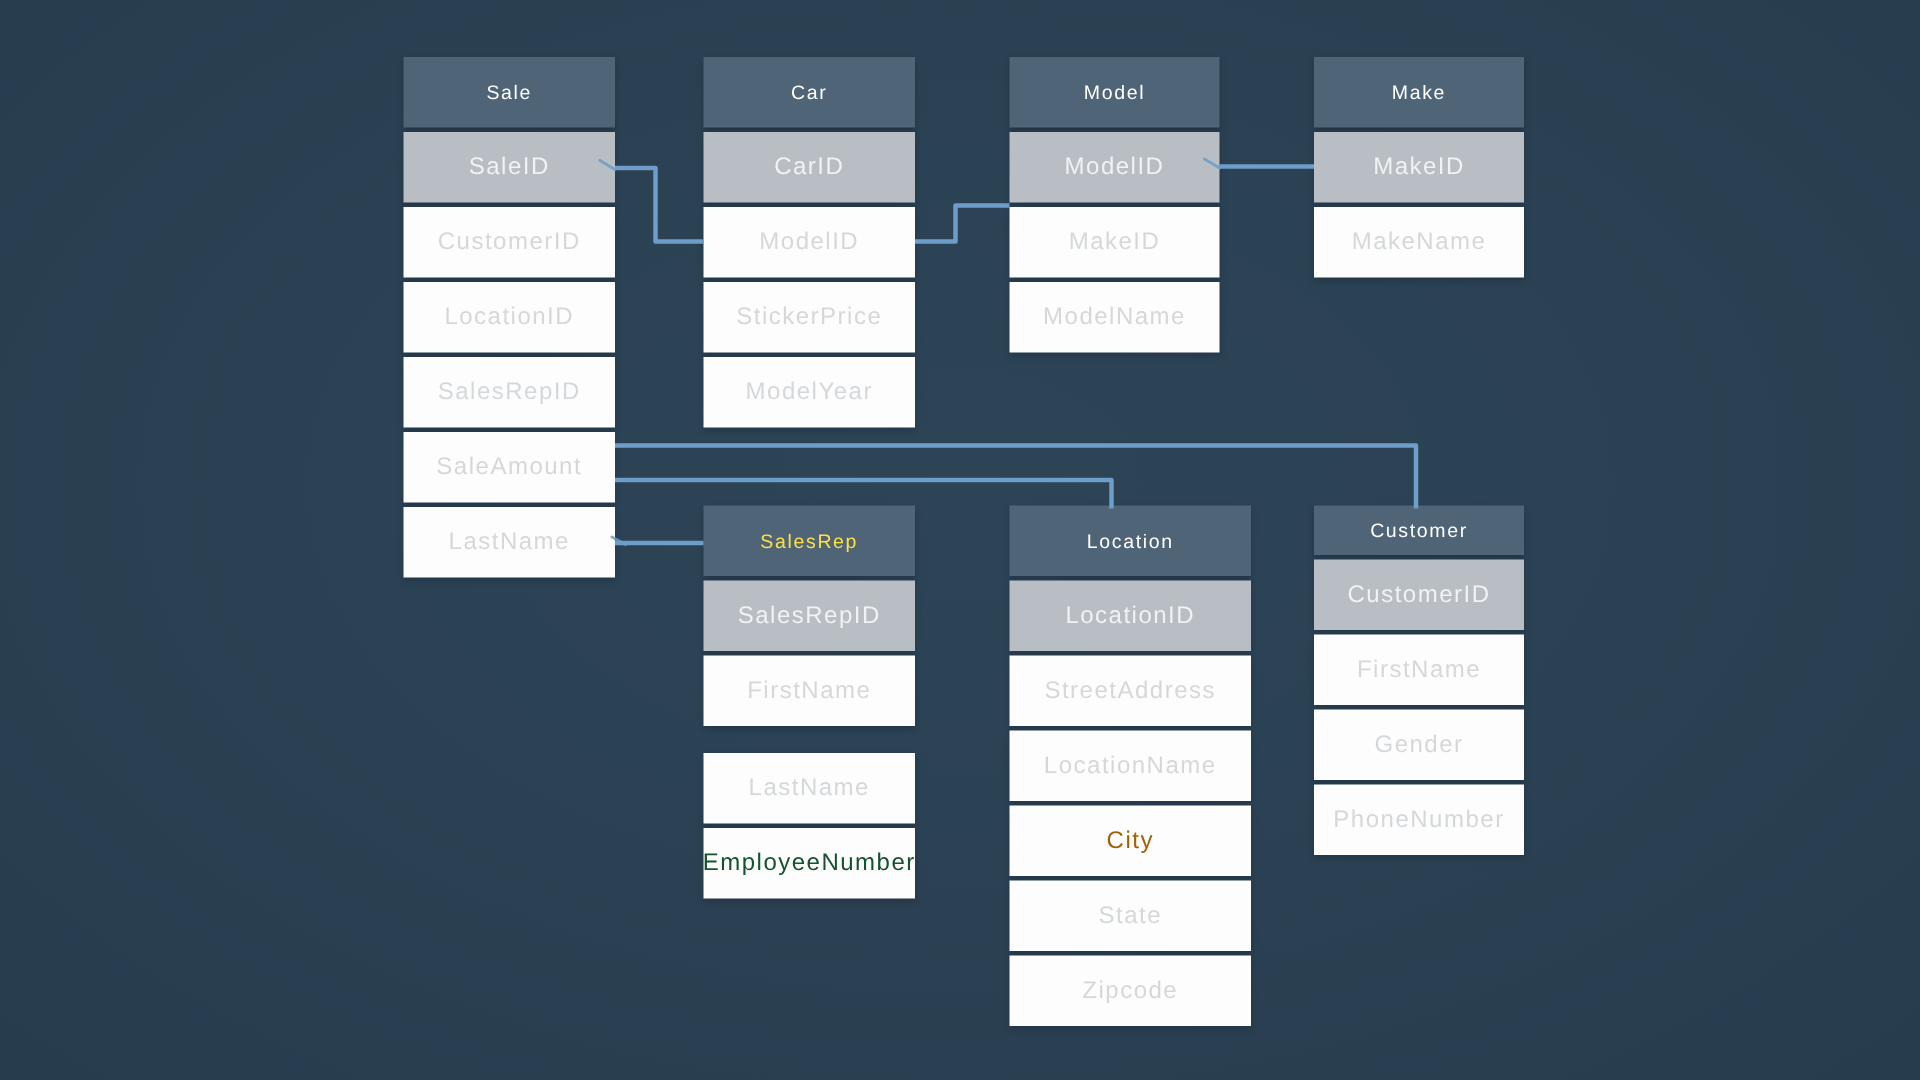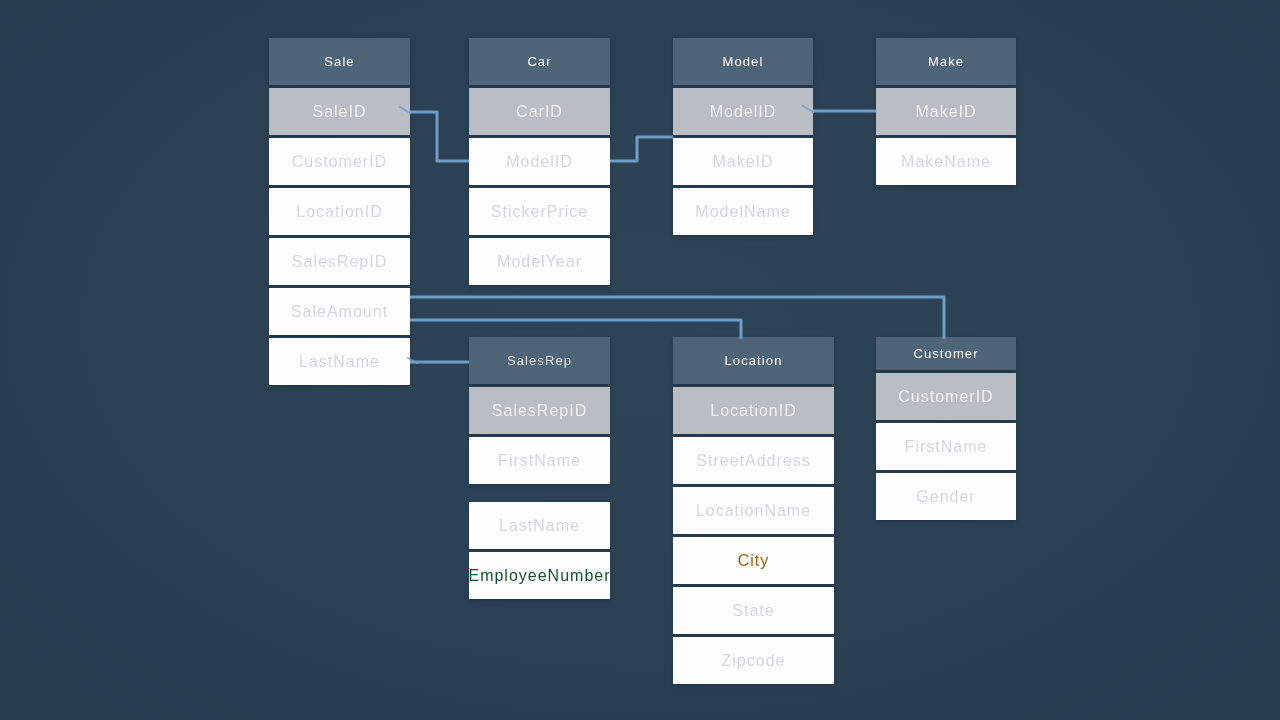--- a/index.html
+++ b/index.html
@@ -85,34 +85,35 @@
       <div class="er-row" style="height: 47px; margin-top: 3px; background: rgb(185, 190, 196); color: rgb(240, 242, 244);">ModelID</div>
       <div class="er-row" style="height: 47px; margin-top: 3px; background: rgb(253, 253, 254); color: rgb(213, 216, 218);">MakeID</div>
       <div class="er-row" style="height: 47px; margin-top: 3px; background: rgb(253, 253, 254); color: rgb(213, 216, 218);">ModelName</div>
     </div>
     <div class="er-table" style="left: 876px; top: 38px; width: 140px;">
       <div class="er-header" style="background: rgb(79, 100, 119); color: rgb(255, 255, 255); height: 47px;">Make</div>
       <div class="er-row" style="height: 47px; margin-top: 3px; background: rgb(185, 190, 196); color: rgb(240, 242, 244);">MakeID</div>
       <div class="er-row" style="height: 47px; margin-top: 3px; background: rgb(253, 253, 254); color: rgb(213, 216, 218);">MakeName</div>
     </div>
     <div class="er-table" style="left: 469px; top: 337px; width: 141px;">
-      <div class="er-header" style="background: rgb(79, 100, 119); color: #e5e5e5; height: 47px;">SalesRep</div>
+      <div class="er-header" style="background: rgb(79, 100, 119); color: #fde047; height: 47px;">SalesRep</div>
       <div class="er-row" style="height: 47px; margin-top: 3px; background: rgb(185, 190, 196); color: rgb(240, 242, 244);">SalesRepID</div>
       <div class="er-row" style="height: 47px; margin-top: 3px; background: rgb(253, 253, 254); color: rgb(213, 216, 218);">FirstName</div>
       <div class="er-row" style="height: 47px; margin-top: 18px; background: rgb(253, 253, 254); color: rgb(213, 216, 218);">LastName</div>
       <div class="er-row" style="height: 47px; margin-top: 3px; background: rgb(253, 253, 254); color: #14532d;">EmployeeNumber</div>
     </div>
     <div class="er-table" style="left: 673px; top: 337px; width: 161px;">
       <div class="er-header" style="background: rgb(79, 100, 119); color: rgb(255, 255, 255); height: 47px;">Location</div>
       <div class="er-row" style="height: 47px; margin-top: 3px; background: rgb(185, 190, 196); color: rgb(240, 242, 244);">LocationID</div>
       <div class="er-row" style="height: 47px; margin-top: 3px; background: rgb(253, 253, 254); color: rgb(213, 216, 218);">StreetAddress</div>
       <div class="er-row" style="height: 47px; margin-top: 3px; background: rgb(253, 253, 254); color: rgb(213, 216, 218);">LocationName</div>
       <div class="er-row" style="height: 47px; margin-top: 3px; background: rgb(253, 253, 254); color: #a16207;">City</div>
       <div class="er-row" style="height: 47px; margin-top: 3px; background: rgb(253, 253, 254); color: rgb(213, 216, 218);">State</div>
       <div class="er-row" style="height: 47px; margin-top: 3px; background: rgb(253, 253, 254); color: rgb(213, 216, 218);">Zipcode</div>
     </div>
     <div class="er-table" style="left: 876px; top: 337px; width: 140px;">
       <div class="er-header" style="background: rgb(79, 100, 119); color: rgb(255, 255, 255); height: 33px;">Customer</div>
       <div class="er-row" style="height: 47px; margin-top: 3px; background: rgb(185, 190, 196); color: rgb(240, 242, 244);">CustomerID</div>
       <div class="er-row" style="height: 47px; margin-top: 3px; background: rgb(253, 253, 254); color: rgb(213, 216, 218);">FirstName</div>
       <div class="er-row" style="height: 47px; margin-top: 3px; background: rgb(253, 253, 254); color: rgb(213, 216, 218);">Gender</div>
+      <div class="er-row" style="height: 47px; margin-top: 3px; background: rgb(253, 253, 254); color: rgb(213, 216, 218);">PhoneNumber</div>
     </div>
   </div>
 
 </body></html>

